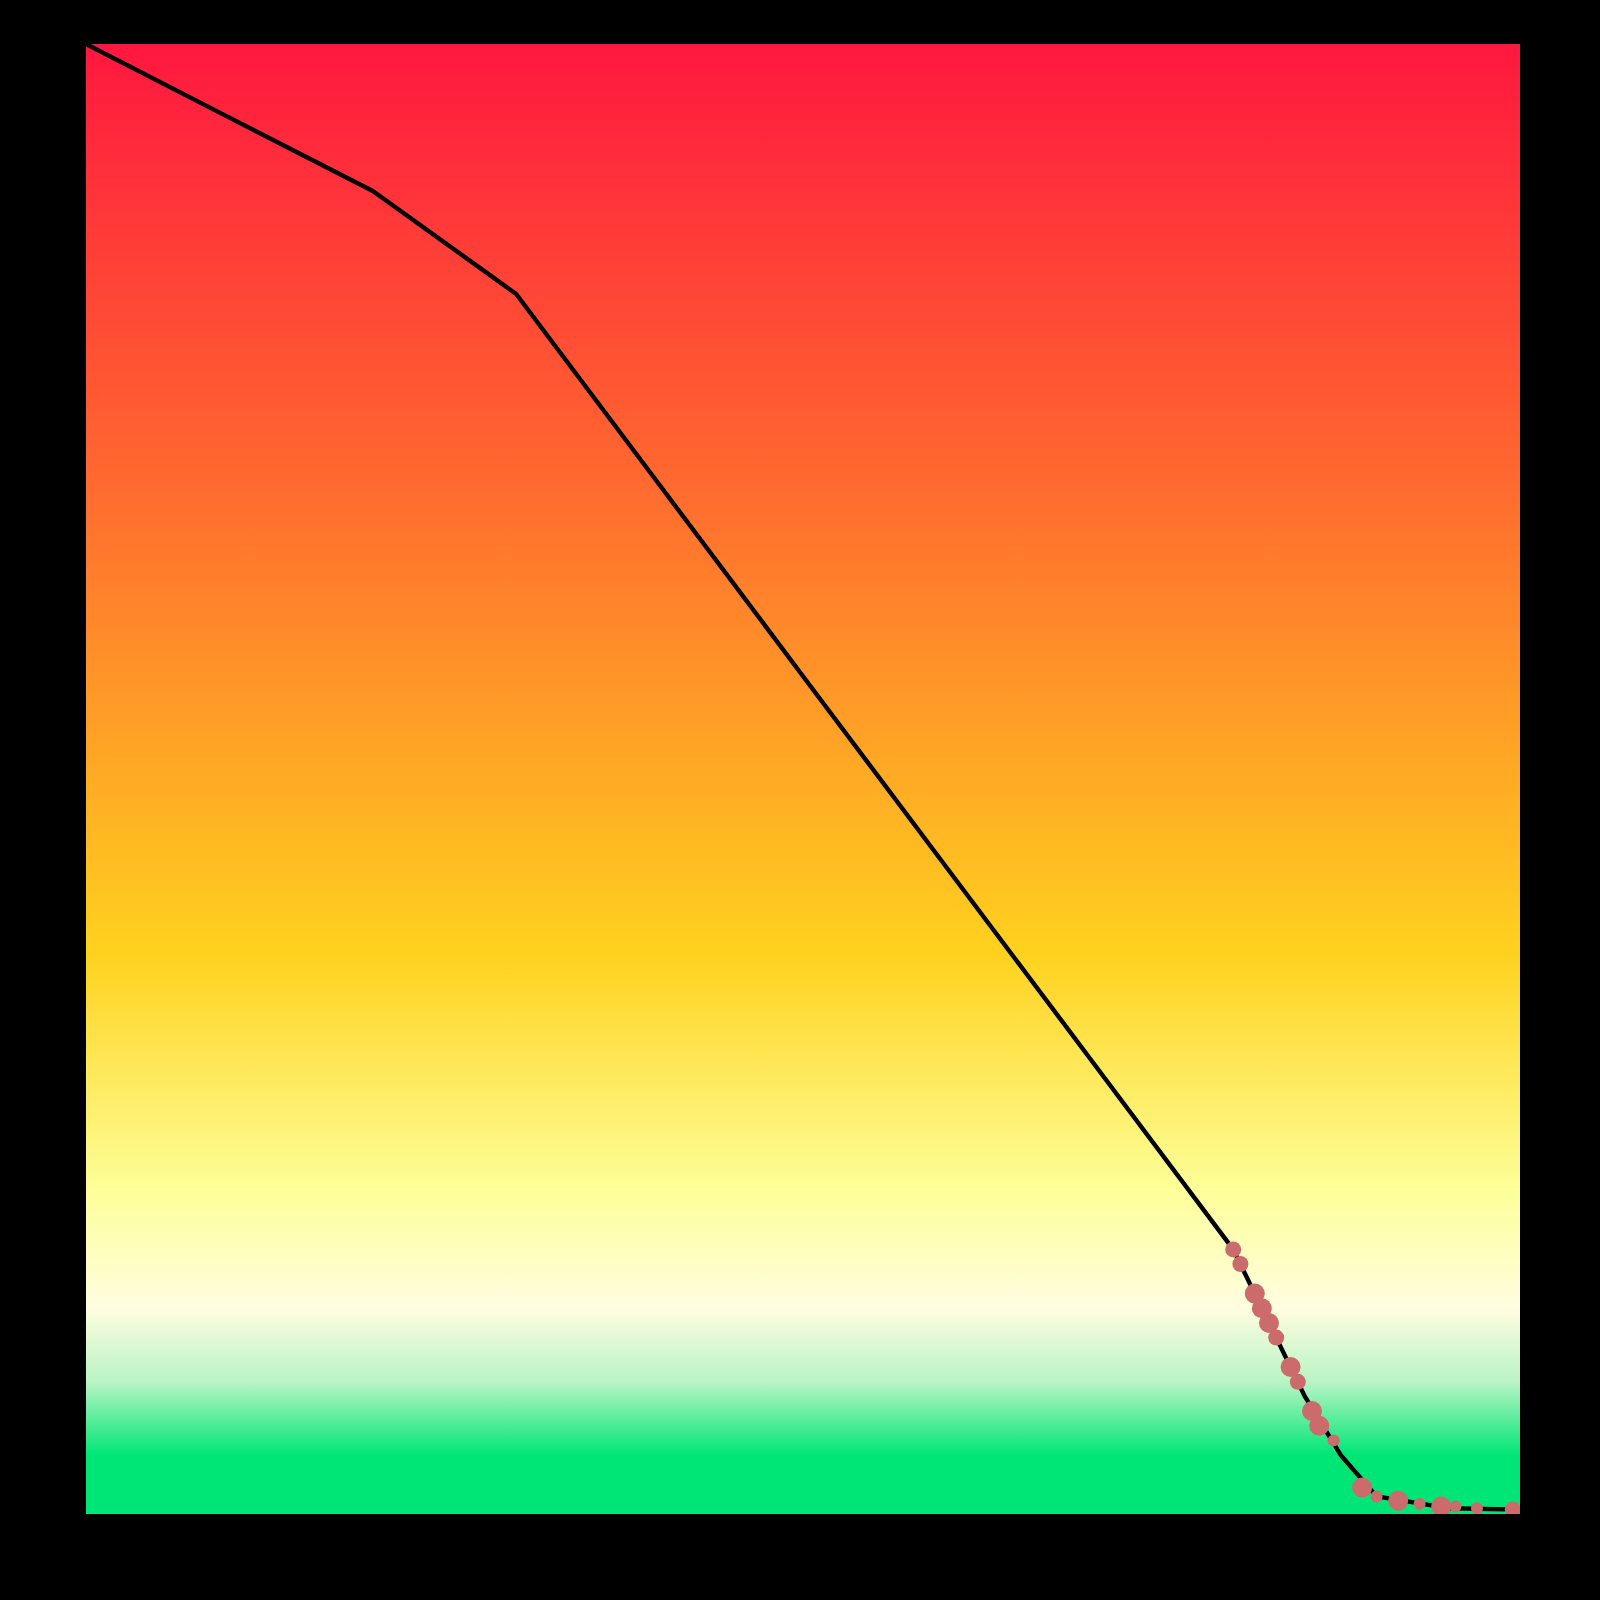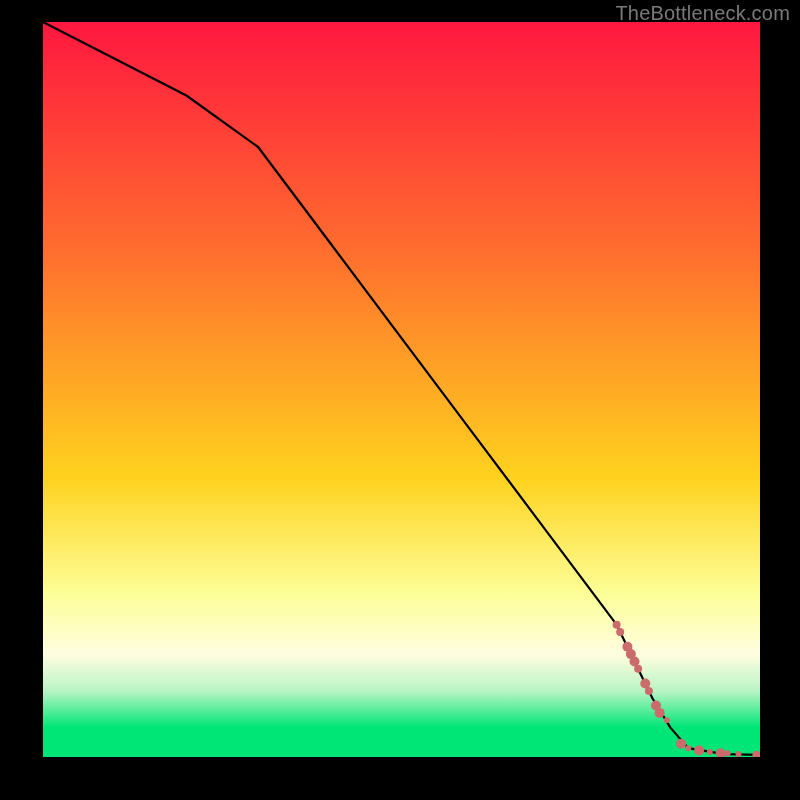--- a/index.html
+++ b/index.html
@@ -47,21 +47,20 @@
     width: 717px;
     height: 735px;
     z-index: 10;
   }
 </style>
 </head>
 <body>
 
 <div class="frame">
 
-  <div class="attribution">TheBottleneck.com</div>
 
   <div class="plot-area">
     <svg class="gradient" viewBox="0 0 717 735" preserveAspectRatio="none">
       <defs>
         <linearGradient id="bg-grad" x1="0" y1="0" x2="0" y2="1">
 
         <stop offset="0%" stop-color="#ff173f"></stop>
             <stop offset="30%" stop-color="#ff6a2f"></stop>
             <stop offset="62%" stop-color="#ffd21e"></stop>
             <stop offset="78%" stop-color="#fdff99"></stop>

